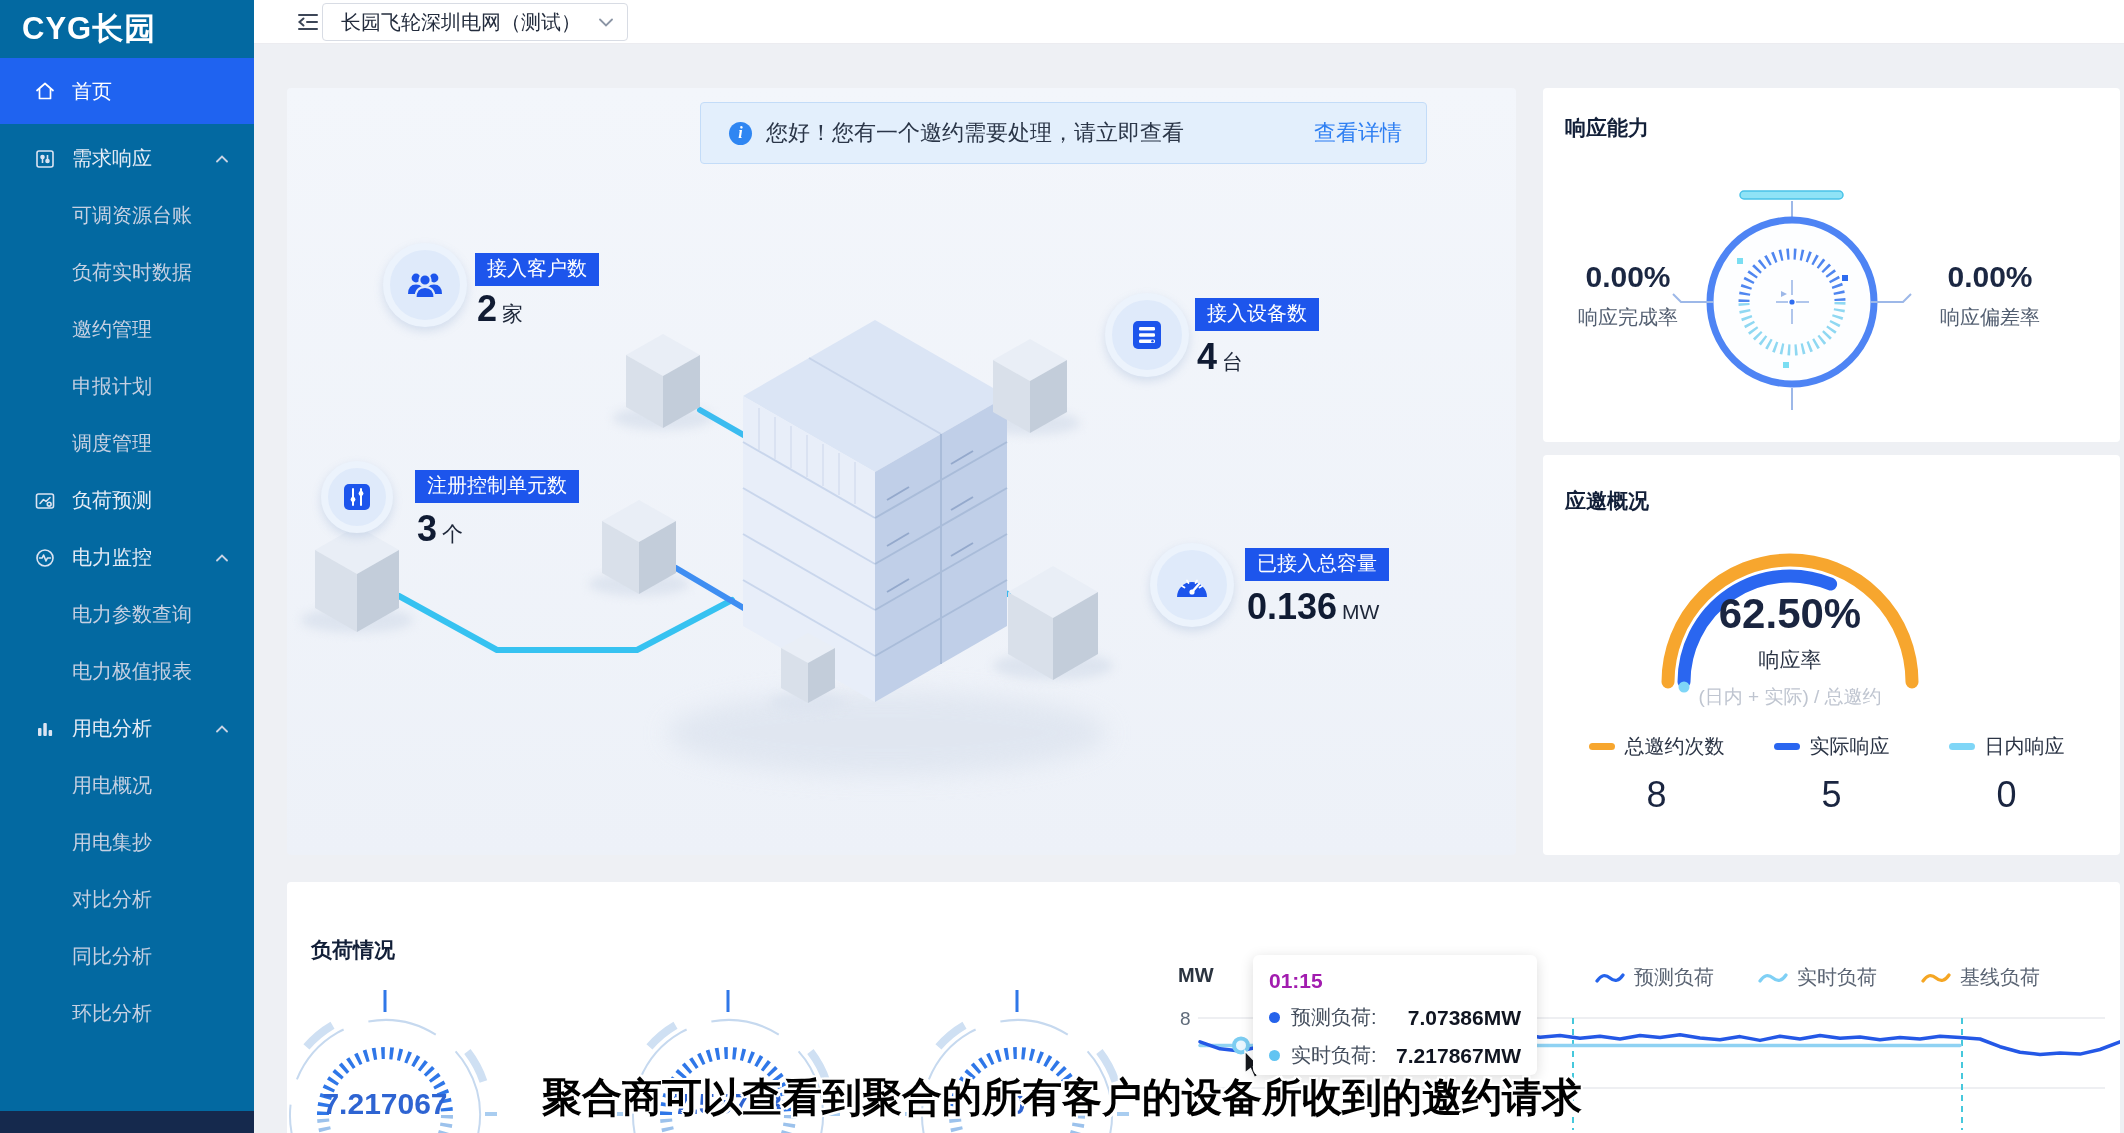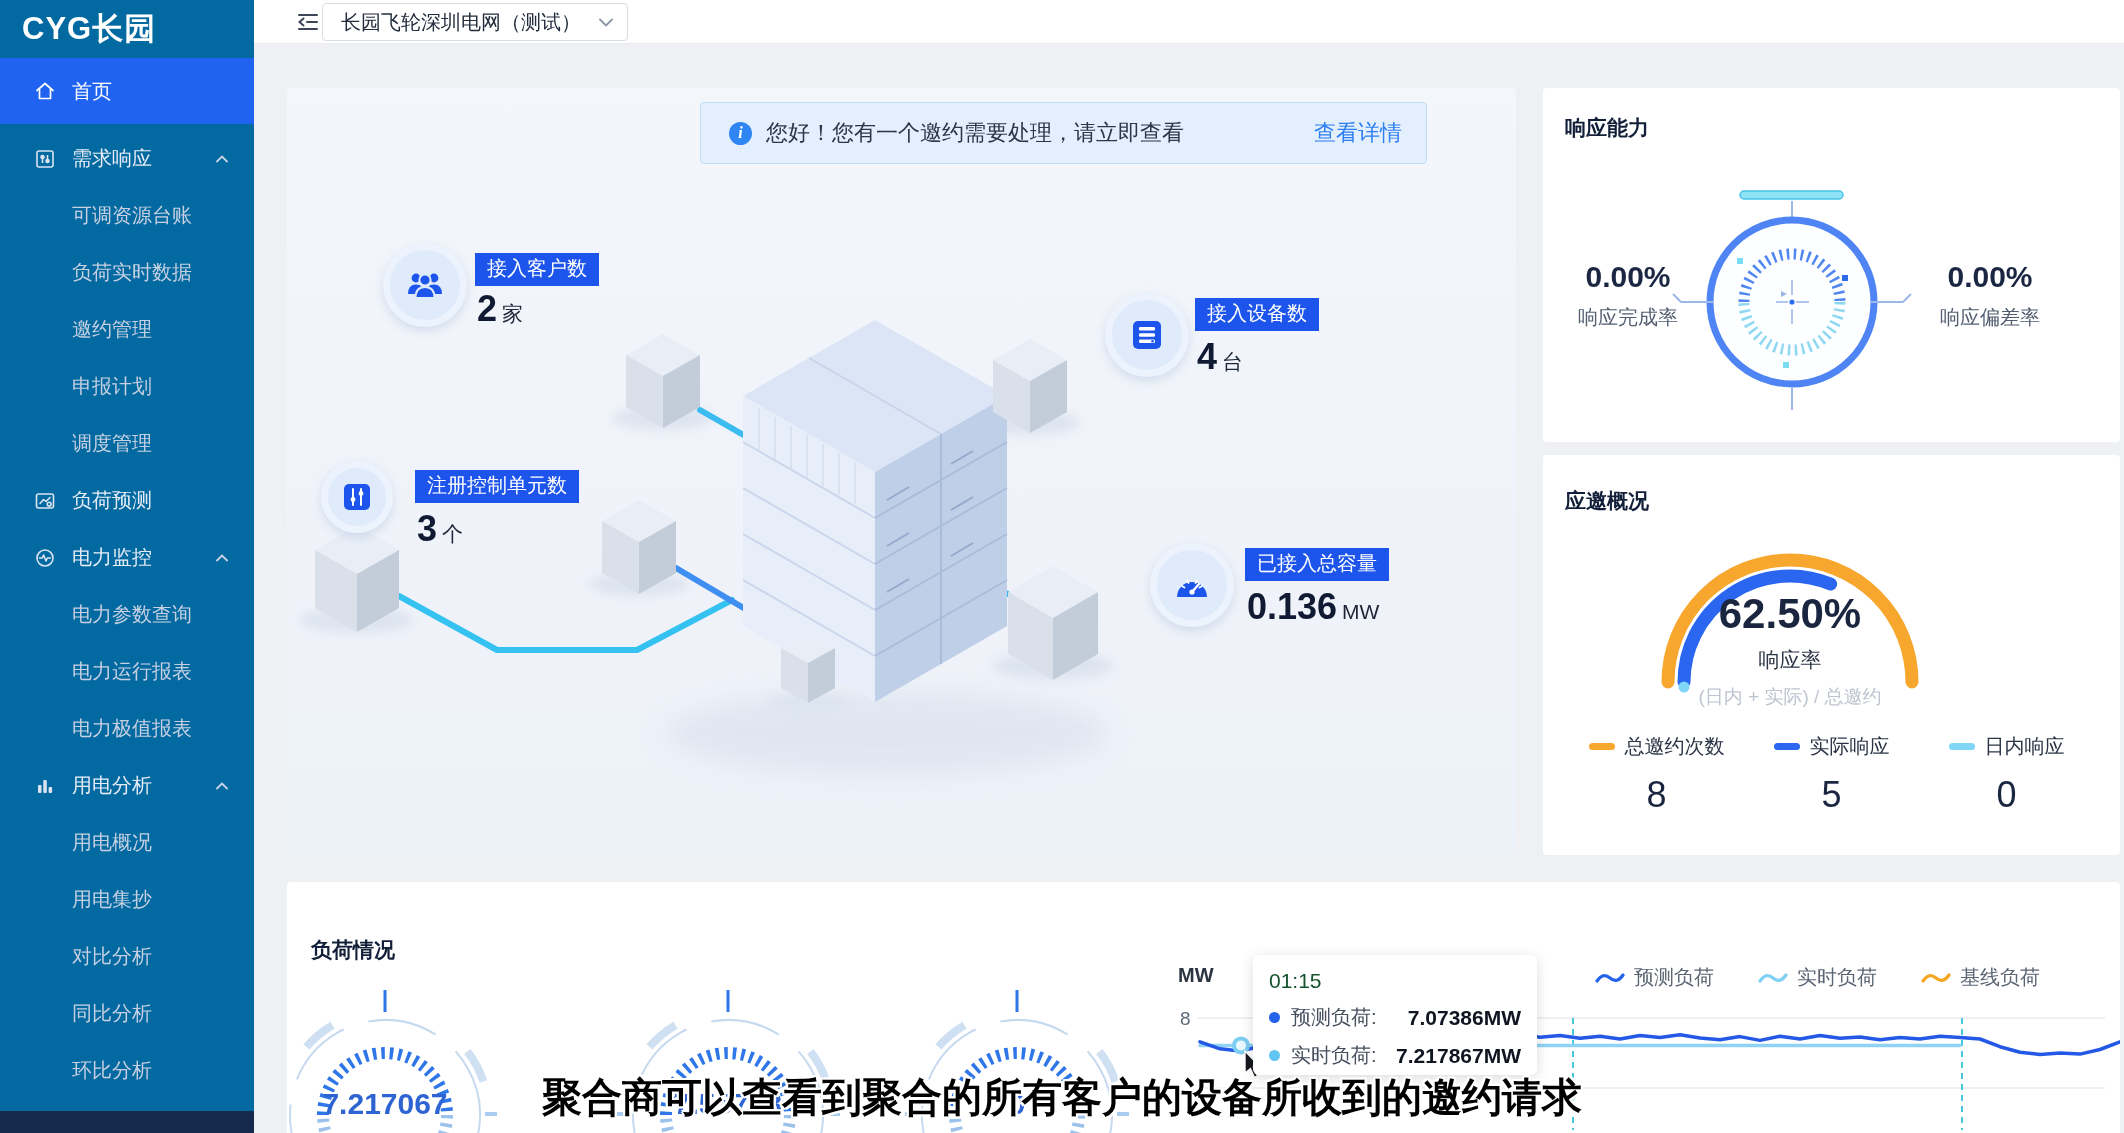--- a/index.html
+++ b/index.html
@@ -68,21 +68,21 @@
   .leg-dash.c-orange { background:#f7a62e; } .leg-dash.c-blue { background:#2a66f0; } .leg-dash.c-cyan { background:#7fd6f7; }
   .leg-label { font-size:20px; color:#2b3445; }
   .leg-value { font-size:36px; color:#1a2540; margin-top:14px; }
 
   
   .gauge-value { position:absolute; width:200px; text-align:center; font-size:30px; font-weight:bold; color:#2e64d2; }
   .chart-legend { position:absolute; left:1308px; top:82px; display:flex; gap:44px; }
   .cl-item { display:flex; align-items:center; gap:9px; cursor:pointer; }
   .cl-item span { font-size:20px; color:#5b6574; }
   .tooltip { position:absolute; left:966px; top:73px; width:284px; height:120px; background:#fff; border-radius:6px; box-shadow:0 3px 14px rgba(0,0,0,.14); padding:14px 16px; z-index:8; }
-  .tt-time { font-size:21px; font-weight:normal; color:#14532d; }
+  .tt-time { font-size:21px; font-weight:bold; color:#a21caf; }
   .tt-row { display:flex; align-items:center; margin-top:11px; }
   .tt-dot { width:11px; height:11px; border-radius:50%; }
   .tt-label { font-size:20px; color:#454f5e; margin-left:11px; }
   .tt-val { margin-left:auto; font-size:21px; font-weight:bold; color:#101521; }
 
   
   .subtitle { position:absolute; left:0; right:0; top:1070px; text-align:center; font-size:40px; font-weight:bold; color:#000; z-index:40;
     text-shadow:-2px -2px 0 #fff,2px -2px 0 #fff,-2px 2px 0 #fff,2px 2px 0 #fff,0 -2px 0 #fff,0 2px 0 #fff,-2px 0 0 #fff,2px 0 0 #fff; }
 
   svg { display:block; }
@@ -148,23 +148,20 @@
             <circle cx="11" cy="11" r="8"></circle>
             <polyline points="5.5,11 8.2,11 9.6,8 12,14 13.4,11 16.5,11"></polyline>
           </svg>
         <span class="nav-label">电力监控</span>
         <svg class="chev" viewBox="0 0 12 8" fill="none" stroke="#c9d3e4" stroke-width="1.8" stroke-linecap="round">
             <polyline points="1,6.5 6,1.5 11,6.5"></polyline>
           </svg>
       </div>
       <div class="nav-row">
           <span class="nav-label nav-child">电力参数查询</span>
-        </div>
-      <div class="nav-row">
-          <span class="nav-label nav-child">电力运行报表</span>
         </div>
       <div class="nav-row">
           <span class="nav-label nav-child">电力极值报表</span>
         </div>
 
       <div class="nav-row">
         <svg class="nav-icon" viewBox="0 0 22 22" fill="#dce4f2">
             <rect x="4" y="10" width="3.5" height="8" rx="1"></rect>
             <rect x="9.3" y="5" width="3.5" height="13" rx="1"></rect>
             <rect x="14.6" y="12" width="3.5" height="6" rx="1"></rect>

